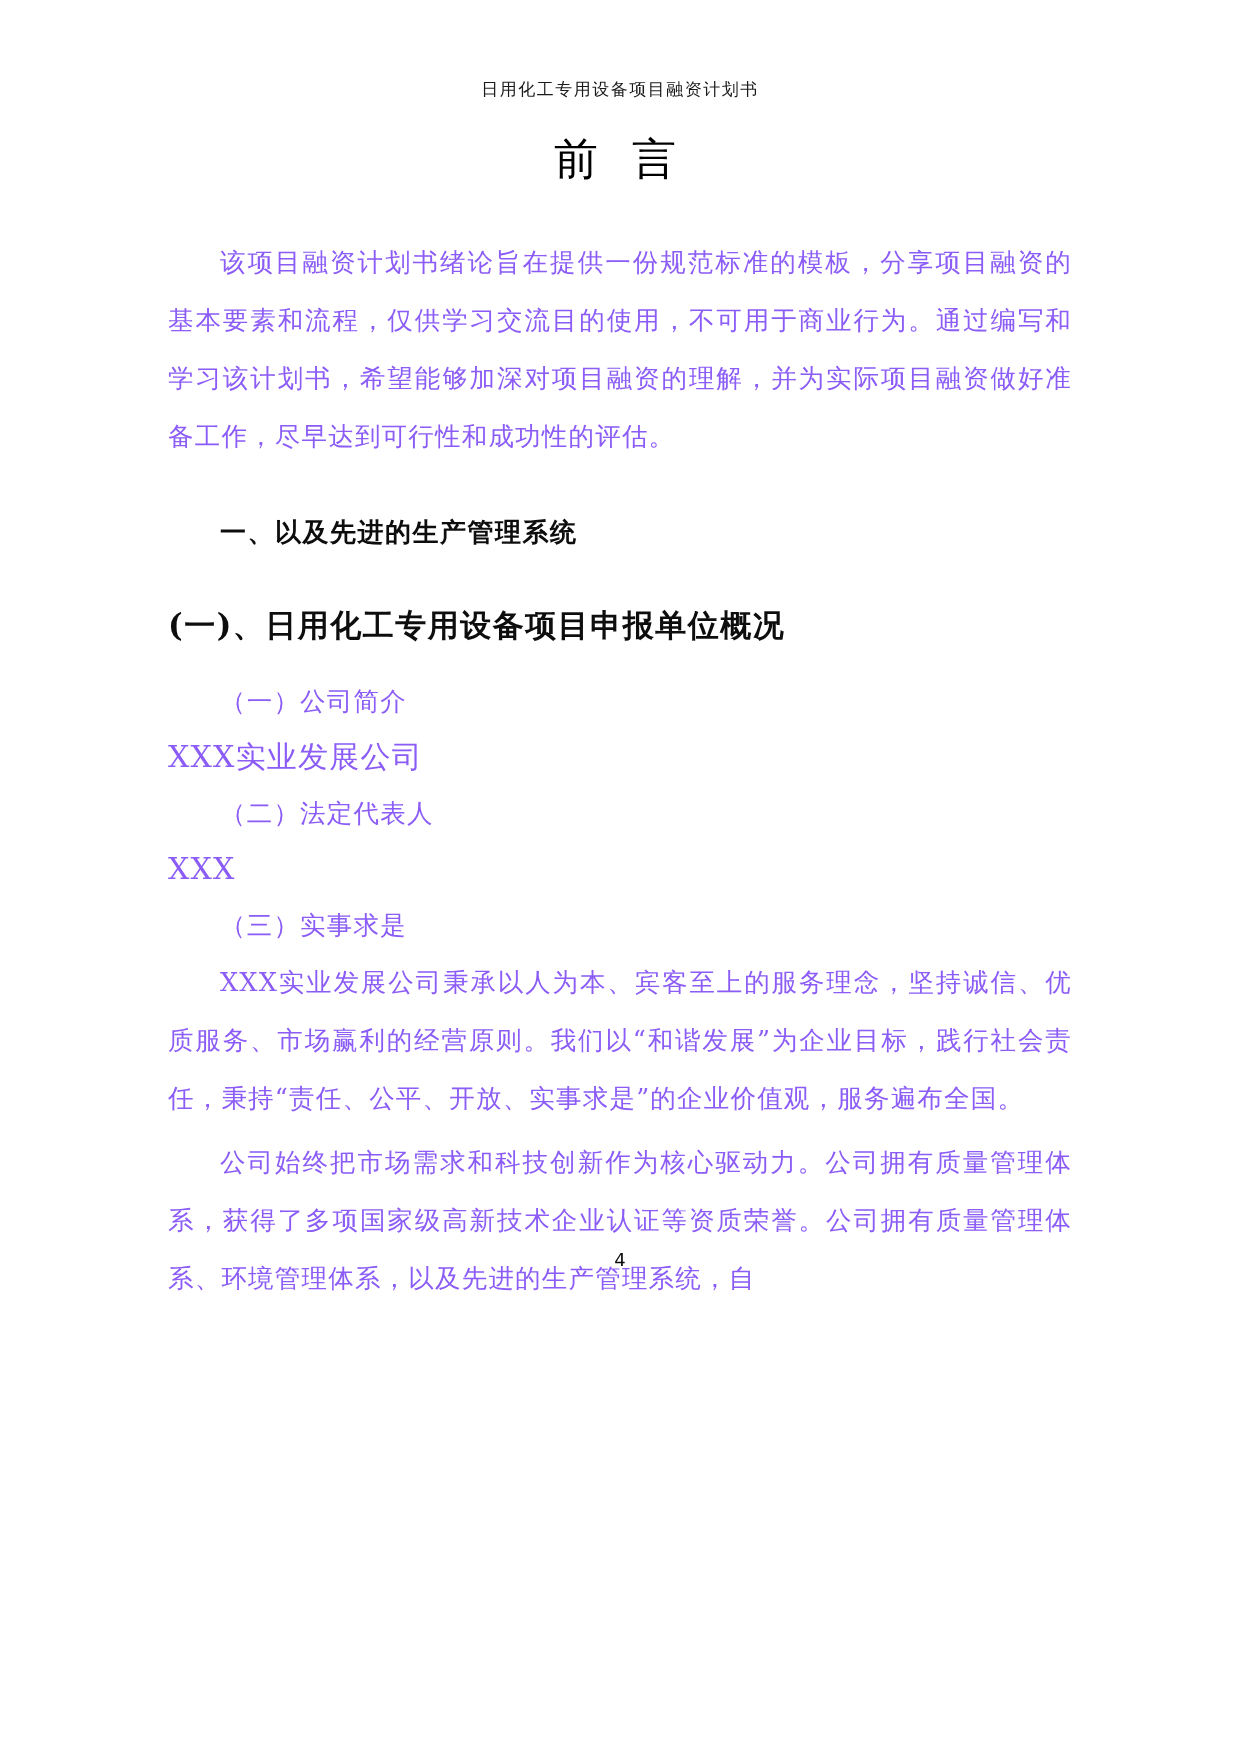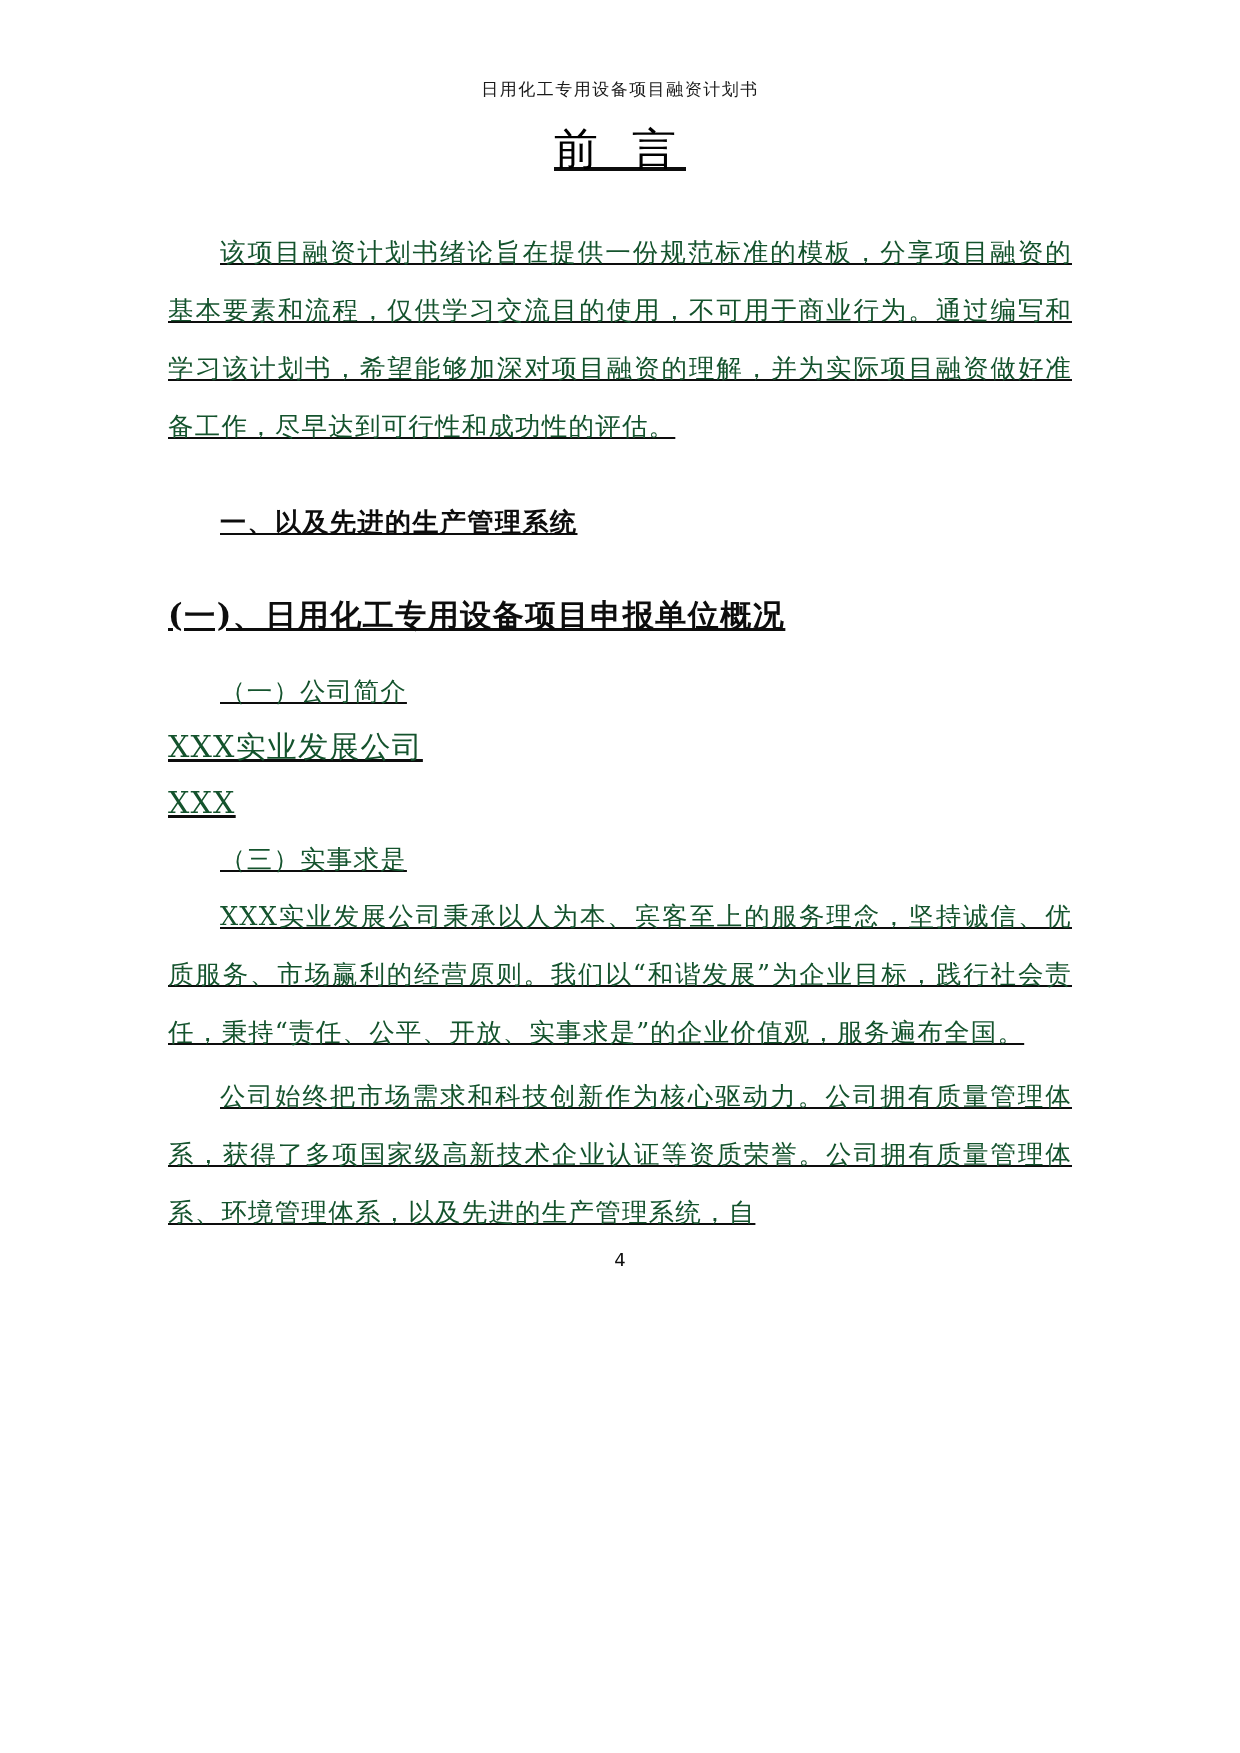--- a/index.html
+++ b/index.html
@@ -26,42 +26,41 @@
     left: 0;
     width: 100%;
     text-align: center;
     font-size: 17px;
     letter-spacing: 1.5px;
     color: #1a1a1a;
     font-family: "DejaVu Sans", "Liberation Sans", sans-serif;
   }
   .content {
     position: absolute;
-    top: 120px;
+    top: 130px;
     left: 168px;
     width: 904px;
-    text-decoration: underline;
   }
   .doc-title {
     text-align: center;
     font-size: 44px;
     letter-spacing: 10px;
     font-weight: normal;
     margin: 0 0 44px 0;
     font-family: "DejaVu Serif", "Liberation Serif", serif;
     color: #000000;
   }
   p {
     margin: 0 0 6px 0;
     font-size: 25.5px;
     line-height: 58px;
     letter-spacing: 1.2px;
     text-align: justify;
     text-justify: inter-ideograph;
-    color: #14532d;
+    color: #8b5cf6;
   }
   p.indent {
     text-indent: 52px;
   }
   .section-h1 {
     font-size: 26px;
     font-weight: bold;
     line-height: 58px;
     letter-spacing: 1.5px;
     margin: 38px 0 16px 0;
@@ -111,20 +110,21 @@
 
     <p class="indent">该项目融资计划书绪论旨在提供一份规范标准的模板，分享项目融资的基本要素和流程，仅供学习交流目的使用，不可用于商业行为。通过编写和学习该计划书，希望能够加深对项目融资的理解，并为实际项目融资做好准备工作，尽早达到可行性和成功性的评估。</p>
 
     <div class="section-h1">一、以及先进的生产管理系统</div>
 
     <div class="section-h2">(一)、日用化工专用设备项目申报单位概况</div>
 
     <p class="sub-label">（一）公司简介</p>
     <p class="plain">XXX实业发展公司</p>
 
+    <p class="sub-label">（二）法定代表人</p>
     <p class="plain">XXX</p>
 
     <p class="sub-label">（三）实事求是</p>
 
     <p class="indent">XXX实业发展公司秉承以人为本、宾客至上的服务理念，坚持诚信、优质服务、市场赢利的经营原则。我们以“和谐发展”为企业目标，践行社会责任，秉持“责任、公平、开放、实事求是”的企业价值观，服务遍布全国。</p>
     <p class="indent">公司始终把市场需求和科技创新作为核心驱动力。公司拥有质量管理体系，获得了多项国家级高新技术企业认证等资质荣誉。公司拥有质量管理体系、环境管理体系，以及先进的生产管理系统，自</p>
 
   </div>
 
   <div class="page-number">4</div>

